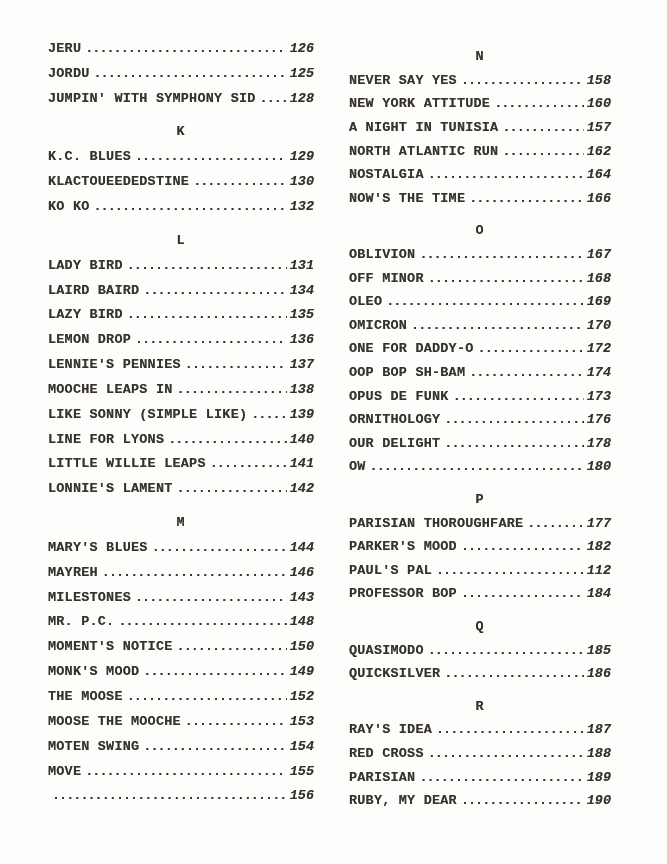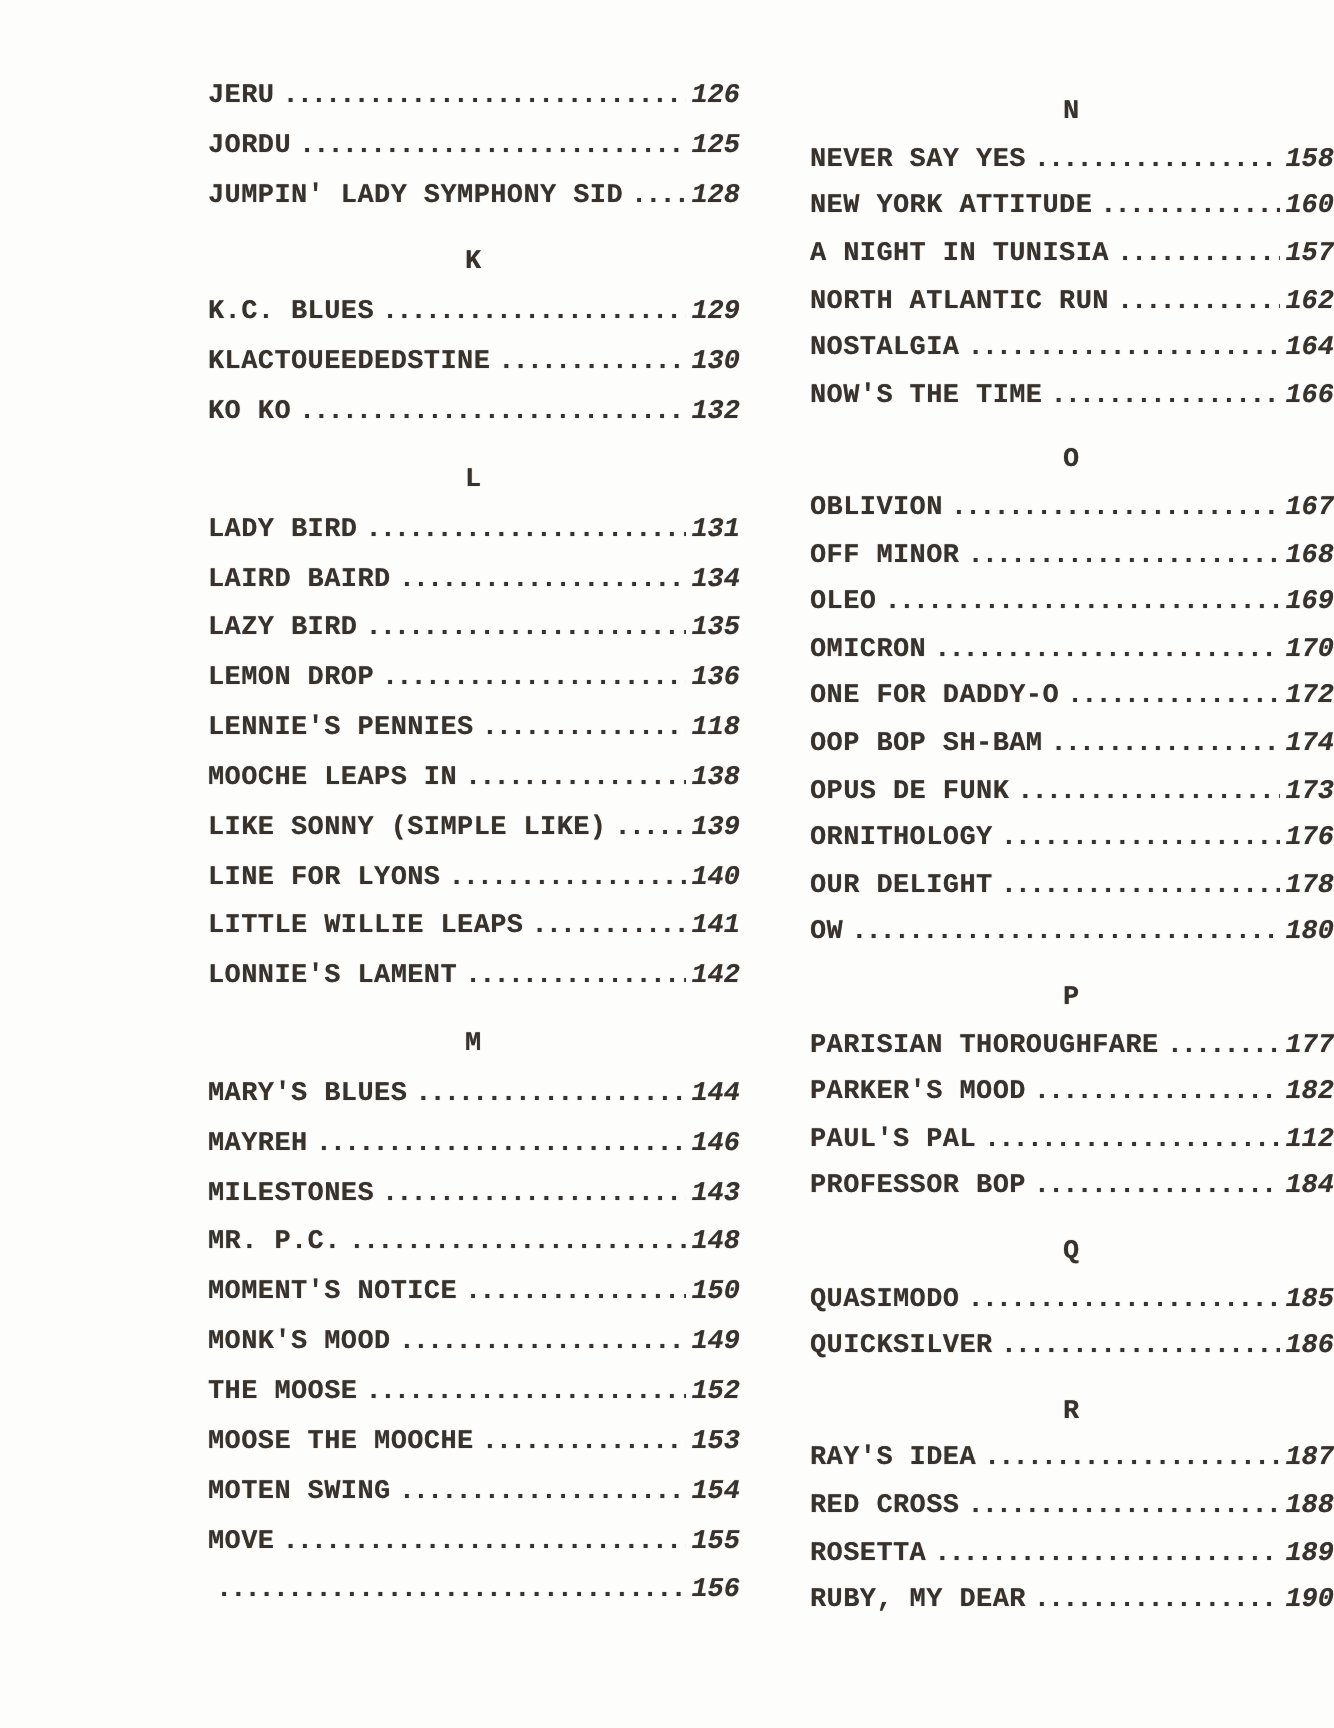--- a/index.html
+++ b/index.html
@@ -13,21 +13,20 @@
     height: 864px;
     box-sizing: border-box;
     background: #fdfdfc;
     font-family: "Liberation Mono", "DejaVu Sans Mono", monospace;
     font-weight: 700;
     color: #37322c;
     padding: 36px 0 0 48px;
     display: flex;
     overflow: hidden;
     text-shadow: 0 0 0.5px rgba(55,50,44,0.55);
-    justify-content: flex-end;
   }
   .col {
     display: block;
   }
   .col-left {
     width: 266px;
     margin-right: 35px;
     --pitch: 24.85px;
   }
   .col-right {
@@ -76,21 +75,21 @@
     <span class="title">JERU</span>
     <span class="leader">................................................................................</span>
     <span class="page-num">126</span>
   </div>
       <div class="entry">
     <span class="title">JORDU</span>
     <span class="leader">................................................................................</span>
     <span class="page-num">125</span>
   </div>
       <div class="entry">
-    <span class="title">JUMPIN' LADY SYMPHONY SID</span>
+    <span class="title">JUMPIN' WITH SYMPHONY SID</span>
     <span class="leader">................................................................................</span>
     <span class="page-num">128</span>
   </div>
       <div class="letter-header">K</div>
       <div class="entry">
     <span class="title">K.C. BLUES</span>
     <span class="leader">................................................................................</span>
     <span class="page-num">129</span>
   </div>
       <div class="entry">
@@ -120,21 +119,21 @@
     <span class="page-num">135</span>
   </div>
       <div class="entry">
     <span class="title">LEMON DROP</span>
     <span class="leader">................................................................................</span>
     <span class="page-num">136</span>
   </div>
       <div class="entry">
     <span class="title">LENNIE'S PENNIES</span>
     <span class="leader">................................................................................</span>
-    <span class="page-num">118</span>
+    <span class="page-num">137</span>
   </div>
       <div class="entry">
     <span class="title">MOOCHE LEAPS IN</span>
     <span class="leader">................................................................................</span>
     <span class="page-num">138</span>
   </div>
       <div class="entry">
     <span class="title">LIKE SONNY (SIMPLE LIKE)</span>
     <span class="leader">................................................................................</span>
     <span class="page-num">139</span>
@@ -330,21 +329,21 @@
     <span class="title">RAY'S IDEA</span>
     <span class="leader">................................................................................</span>
     <span class="page-num">187</span>
   </div>
       <div class="entry">
     <span class="title">RED CROSS</span>
     <span class="leader">................................................................................</span>
     <span class="page-num">188</span>
   </div>
       <div class="entry">
-    <span class="title">ROSETTA</span>
+    <span class="title">PARISIAN</span>
     <span class="leader">................................................................................</span>
     <span class="page-num">189</span>
   </div>
       <div class="entry">
     <span class="title">RUBY, MY DEAR</span>
     <span class="leader">................................................................................</span>
     <span class="page-num">190</span>
   </div>
     </div>
 </div>

